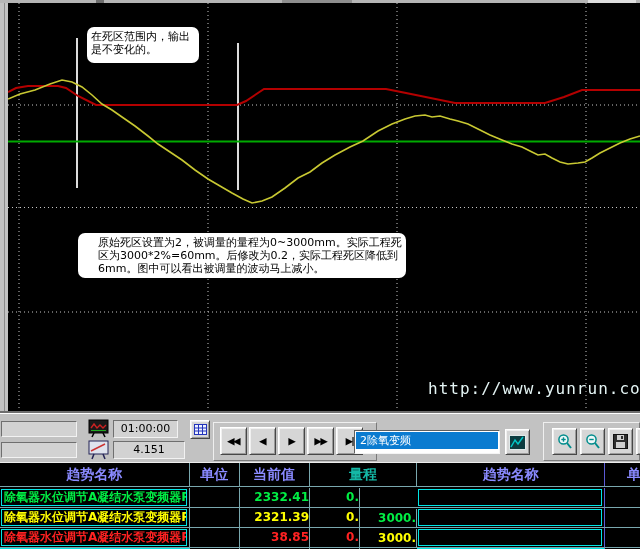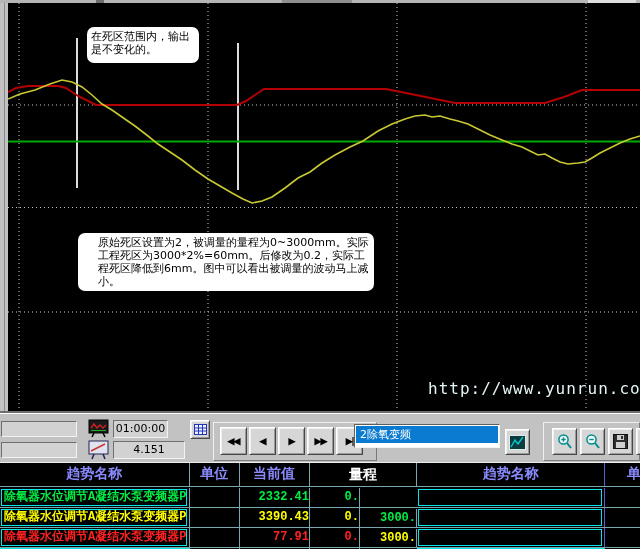--- a/index.html
+++ b/index.html
@@ -9,61 +9,61 @@
   
   .top-strip { position:absolute; left:0; top:0; width:640px; height:3px; background:#b5b5b5; }
   .top-strip .notch { position:absolute; top:0; height:3px; background:#6e6e6e; }
 
   
   .chart-wrap { position:absolute; left:8px; top:3px; width:632px; height:408px; background:#000; }
   .left-margin-line { position:absolute; left:4px; top:3px; width:1px; height:408px; background:#8a8a8a; }
   .chart-svg { position:absolute; left:0; top:0; }
   .annotation { position:absolute; background:#ffffff; color:#000; font-size:11px; line-height:13px; padding:3px 4px; font-family:"DejaVu Sans", sans-serif;border-radius:7px; }
   .annotation-1 { left:79px; top:24px; width:112px; height:36px; }
-  .annotation-2 { left:70px; top:230px; width:296px;padding-left:20px; }
+  .annotation-2 { left:70px; top:230px; width:328px;padding-left:20px; }
   .watermark { position:absolute; left:420px; top:376px; color:#e4f4f4; font-size:16px; letter-spacing:1px; font-family:"DejaVu Sans Mono", monospace; }
 
   
   .chart-bottom-edge { position:absolute; left:0; top:411px; width:640px; height:3px; background:#6e6e6e; border-bottom:1px solid #ffffff; }
 
   
   .toolbar { position:absolute; left:0; top:414px; width:640px; height:48px; background:#c2c2c2; }
   .inset-field { position:absolute; background:#d2d2d2; border:1px solid; border-color:#6f6f6f #f2f2f2 #f2f2f2 #6f6f6f; font-size:11px; color:#000; text-align:center; }
   .blank-1 { left:1px; top:7px; width:76px; height:16px; }
   .blank-2 { left:1px; top:28px; width:76px; height:16px; }
-  .time-field { left:113px; top:6px; width:55px; height:18px; line-height:16px; }
+  .time-field { left:113px; top:6px; width:65px; height:18px; line-height:16px; }
   .value-field { left:113px; top:27px; width:72px; height:18px; line-height:16px; }
   .tb-icon { position:absolute; }
   .icon-trend { left:88px; top:5px; }
   .icon-xy { left:88px; top:26px; }
   .raised { background:#d6d6d6; border:1px solid; border-color:#ffffff #474747 #474747 #ffffff; box-shadow:inset 1px 1px 0 #f0f0f0, inset -1px -1px 0 #9a9a9a; }
   .keypad-btn { position:absolute; left:190px; top:6px; width:20px; height:19px; display:flex; align-items:center; justify-content:center; }
   .group-frame { position:absolute; border:1px solid; border-color:#efefef #7a7a7a #7a7a7a #efefef; }
   .nav-frame { left:213px; top:8px; width:164px; height:39px; }
   .right-frame { left:543px; top:8px; width:97px; height:39px; }
   .nav-btn { position:absolute; top:13px; width:27px; height:28px; font-size:9px; font-weight:bold; color:#000; display:flex; align-items:center; justify-content:center; letter-spacing:-1px; }
-  .listbox { position:absolute; left:354px; top:10px; width:146px; height:24px; background:#fff; border:1px solid; border-color:#5f5f5f #f4f4f4 #f4f4f4 #5f5f5f; }
+  .listbox { position:absolute; left:354px; top:16px; width:146px; height:24px; background:#fff; border:1px solid; border-color:#5f5f5f #f4f4f4 #f4f4f4 #5f5f5f; }
   .listbox .sel { position:absolute; left:1px; top:1px; right:1px; height:17px; background:#0a7bd0; color:#fff; font-size:11px; line-height:17px; padding-left:4px; white-space:nowrap; overflow:hidden; }
   .img-btn { position:absolute; left:505px; top:15px; width:25px; height:26px; display:flex; align-items:center; justify-content:center; }
   .sq-btn { position:absolute; top:14px; width:25px; height:27px; display:flex; align-items:center; justify-content:center; }
 
   
   .trend-table { position:absolute; left:0; top:462px; width:640px; height:87px; background:#000; border-top:1px solid #ececec; font-family:"DejaVu Sans", sans-serif; }
   .t-row { position:absolute; left:0; width:640px; display:flex; }
-  .t-cell { height:100%; border-right:1px solid #79a7ae; overflow:hidden; position:relative;font-family:Liberation Mono, monospace; }
+  .t-cell { height:100%; border-right:1px solid #79a7ae; overflow:hidden; position:relative; }
   .c-name  { width:190px; }
   .c-unit  { width:50px; }
   .c-value { width:70px; }
   .c-rlo   { width:50px; }
   .c-rhi   { width:57px;margin-top:21px; }
   .c-name2 { width:188px; border-right:1px solid #5b5bd6; }
   .c-unit2 { width:35px; border-right:none; }
   .t-head { top:0; height:24px; border-bottom:1px solid #79a7ae; }
   .t-head .t-cell { color:#8a8aff; font-weight:bold; font-size:14px; text-align:center; line-height:23px; }
-  .t-head .c-range { width:108px; border-right:1px solid #79a7ae; color:#ffffff; font-weight:bold; font-size:14px; text-align:center; line-height:23px; }
+  .t-head .c-range { width:108px; border-right:1px solid #79a7ae; color:#14b8a6; font-weight:bold; font-size:14px; text-align:center; line-height:23px; }
   .t-data { height:20px; border-bottom:1px solid #79a7ae; font-size:12px; font-weight:bold; }
   .r1 { top:25px; } .r2 { top:45px; } .r3 { top:65px; } .r-part { top:85px; height:2px; border-bottom:none; }
   .name-box { position:absolute; left:1px; top:1px; right:2px; bottom:1px; border:1px solid #00e5e5; line-height:15px; padding-left:2px; white-space:nowrap; overflow:hidden; font-size:12px; }
   .val { text-align:right; line-height:19px; }
   .green { color:#00ee44; } .yellow { color:#ffff00; } .red { color:#ff2222; }
   .head-clip { text-align:left !important; padding-left:22px; }
 </style>
 </head>
 <body>
 
@@ -203,35 +203,35 @@
           <div class="name-box"></div>
         </div>
       <div class="t-cell c-unit2"></div>
     </div>
 
     <div class="t-row t-data r2">
       <div class="t-cell c-name">
           <div class="name-box yellow">除氧器水位调节A凝结水泵变频器PID_PV</div>
         </div>
       <div class="t-cell c-unit"></div>
-      <div class="t-cell c-value val yellow">3390.43</div>
+      <div class="t-cell c-value val yellow">2321.39</div>
       <div class="t-cell c-rlo val yellow">0.</div>
       <div class="t-cell c-rhi val yellow">3000.</div>
       <div class="t-cell c-name2">
           <div class="name-box"></div>
         </div>
       <div class="t-cell c-unit2"></div>
     </div>
 
     <div class="t-row t-data r3">
       <div class="t-cell c-name">
           <div class="name-box red">除氧器水位调节A凝结水泵变频器PID_AV</div>
         </div>
       <div class="t-cell c-unit"></div>
-      <div class="t-cell c-value val red">77.91</div>
+      <div class="t-cell c-value val red">38.85</div>
       <div class="t-cell c-rlo val red">0.</div>
       <div class="t-cell c-rhi val red">200.</div>
       <div class="t-cell c-name2">
           <div class="name-box"></div>
         </div>
       <div class="t-cell c-unit2"></div>
     </div>
 
     <div class="t-row t-data r-part">
       <div class="t-cell c-name" style="border-top:1px solid #00e5e5;"></div>

